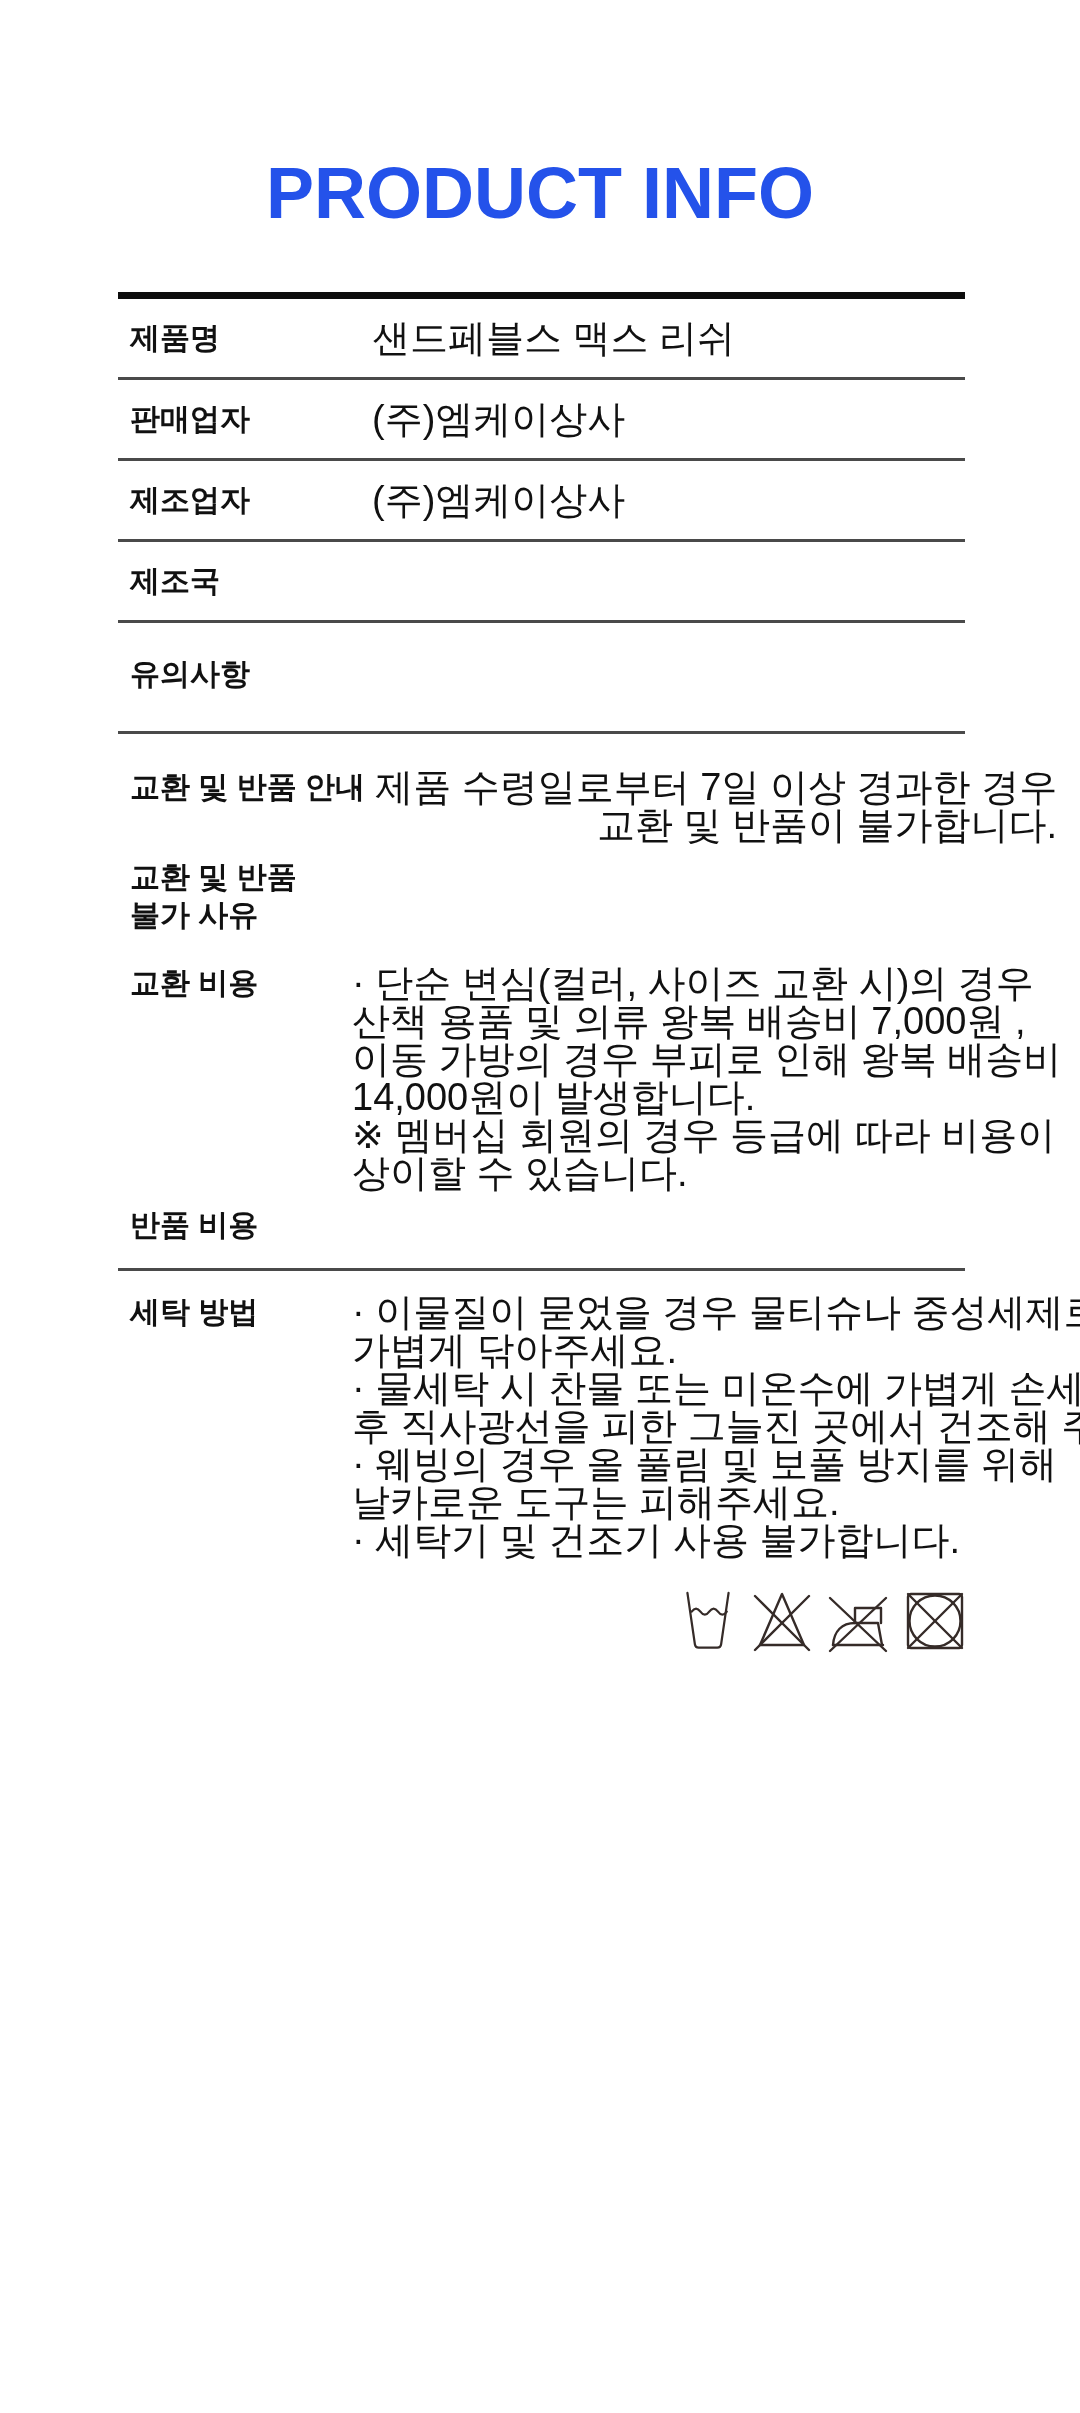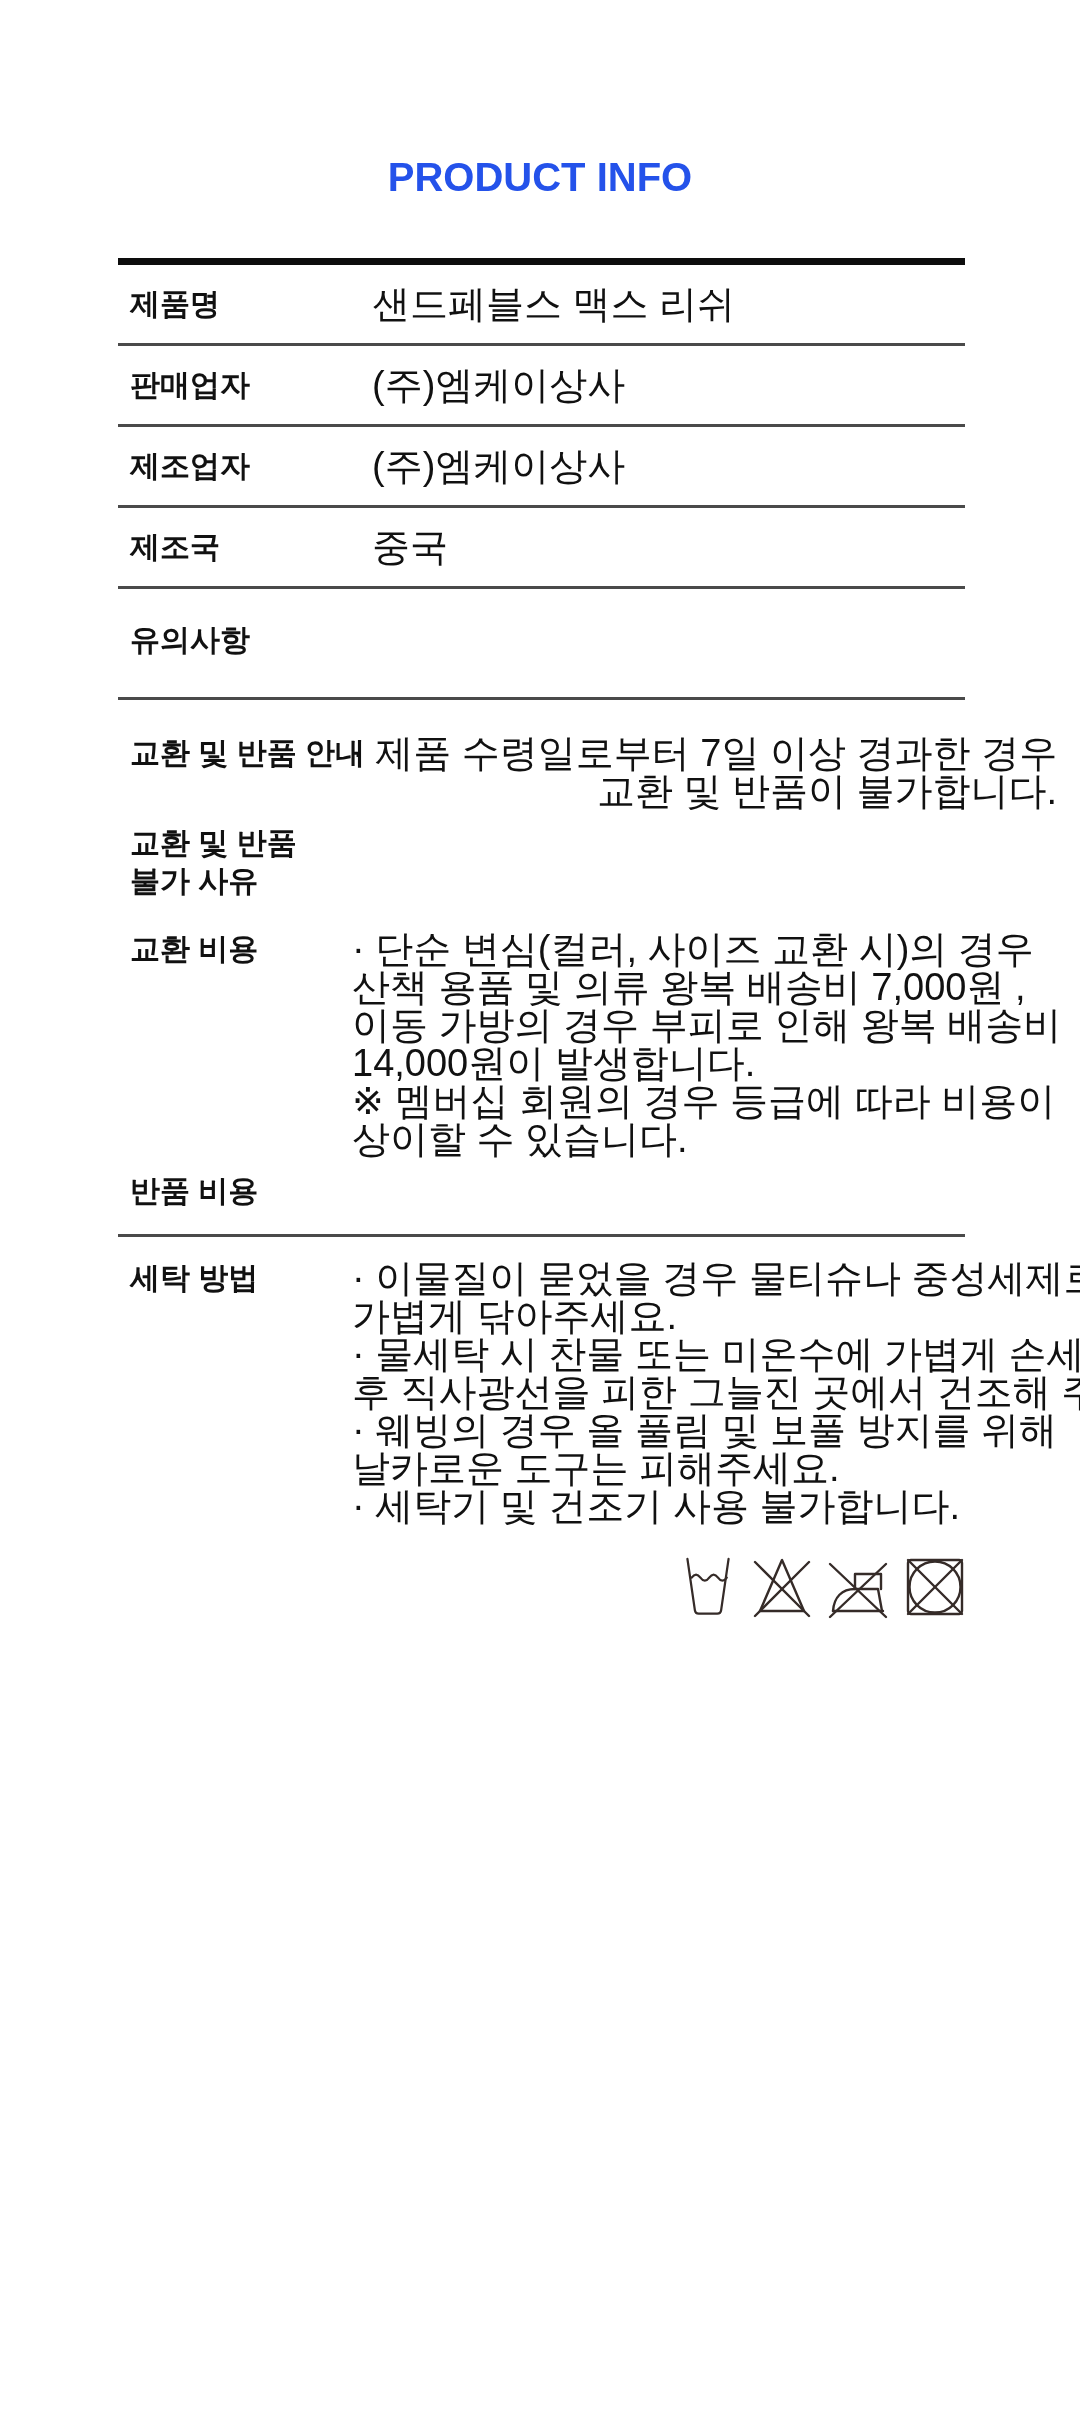--- a/index.html
+++ b/index.html
@@ -14,21 +14,21 @@
   body{
     width:1080px;height:2413px;
     font-family:"Liberation Sans","DejaVu Sans",sans-serif;
     color:var(--text);
     overflow:hidden;
   }
   .page{width:1080px;height:2413px;background:#fff;position:relative;}
   .page-title{
     padding-top:156px;
     text-align:center;
-    font-size:40px;
+    font-size:72px;
     font-weight:800;
     letter-spacing:0px;
     line-height:1.05;
     color:var(--title-blue);
   }
   .info-table{
     margin:60px 115px 0 118px;
     border-top:7px solid var(--thick-rule);
   }
   .row{display:flex;align-items:flex-start;}
@@ -92,21 +92,20 @@
       <div class="cell-value">(주)엠케이상사</div>
     </div>
 
     <div class="row r-simple">
       <div class="cell-label">제조업자</div>
       <div class="cell-value">(주)엠케이상사</div>
     </div>
 
     <div class="row r-simple">
       <div class="cell-label">제조국</div>
-      <div class="cell-value">중국</div>
     </div>
 
     <div class="row r-notice">
       <div class="cell-label">유의사항</div>
     </div>
 
     <div class="row r-guide">
       <div class="cell-label">교환 및 반품 안내</div>
       <div class="cell-value">· 제품 수령일로부터 7일 이상 경과한 경우
 교환 및 반품이 불가합니다.</div>

